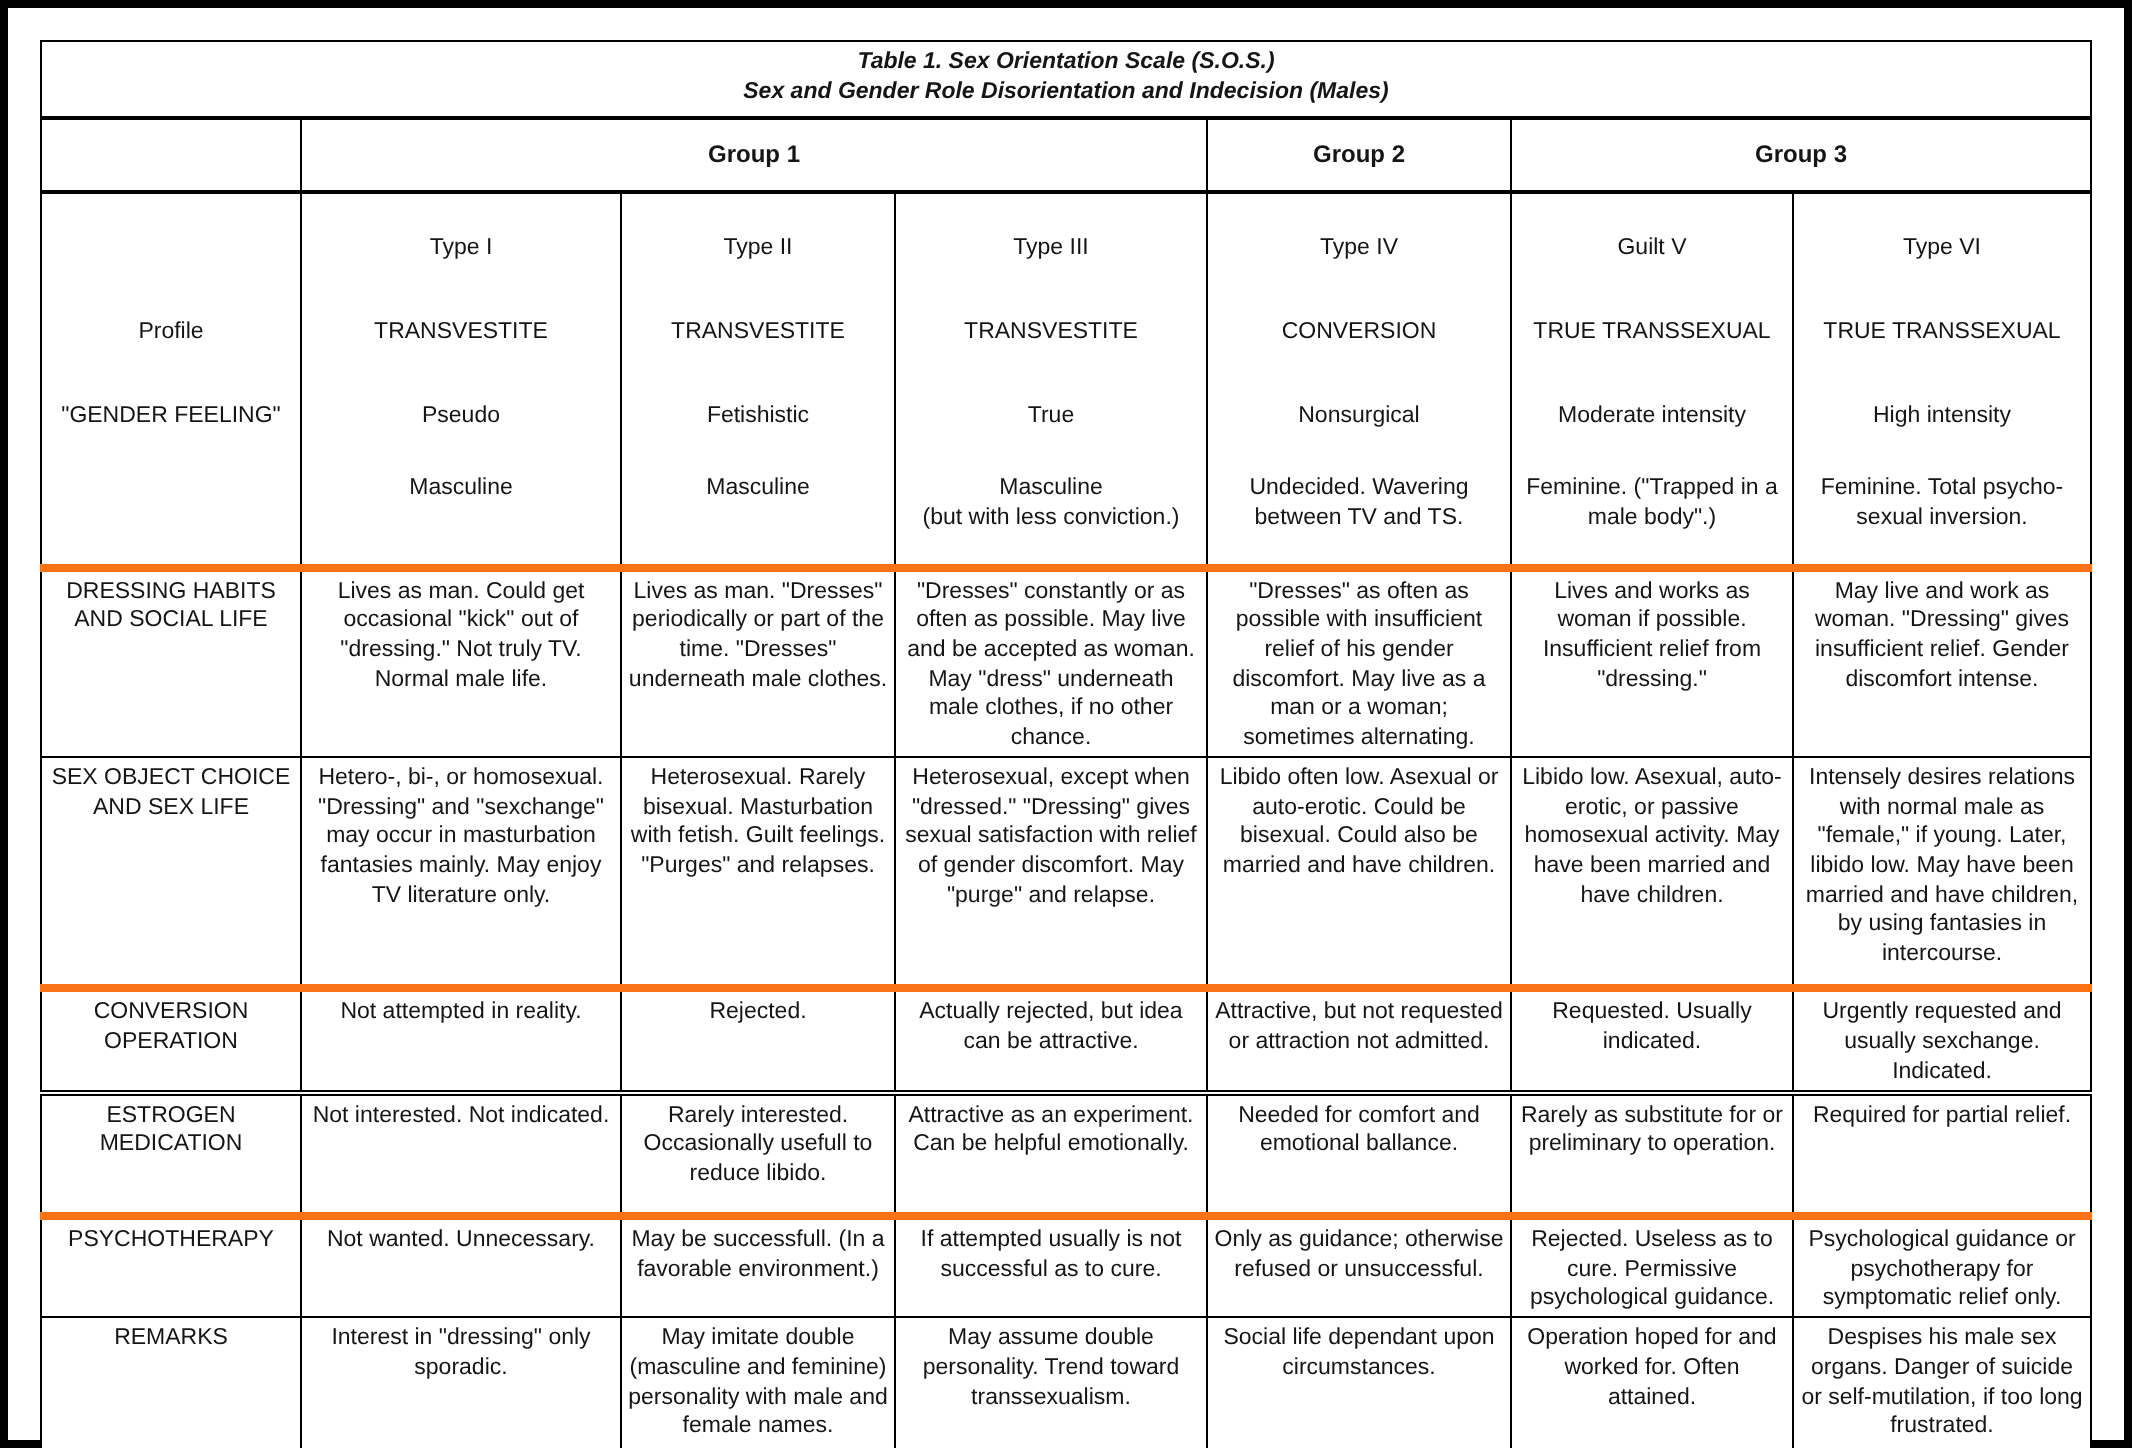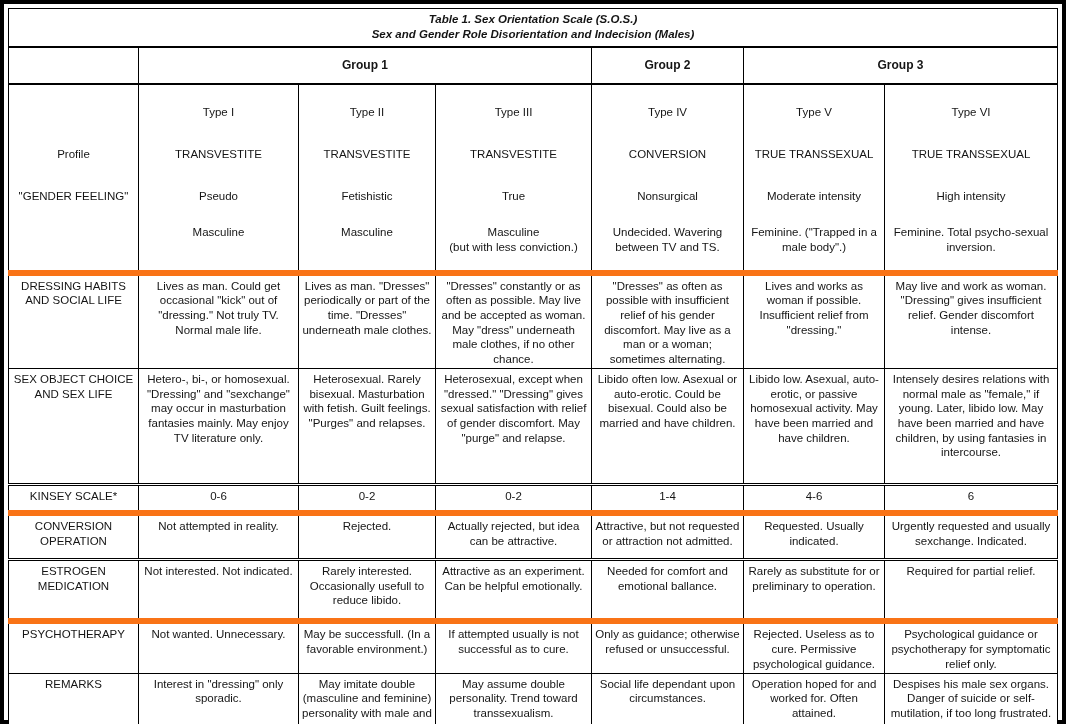--- a/index.html
+++ b/index.html
@@ -12,21 +12,21 @@
     height: 724px;
     overflow: hidden;
     font-family: "Liberation Sans", sans-serif;
     color: #151515;
   }
   .frame {
     box-sizing: border-box;
     width: 1066px;
     height: 724px;
     border: 4px solid #000;
-    padding: 4px;
+    padding: 16px;
     background: #fff;
   }
   table.sos {
     border-collapse: collapse;
     table-layout: fixed;
     width: 100%;
     height: 100%;
     background: #fff;
   }
   table.sos td {
@@ -68,21 +68,21 @@
     justify-content: center;
     padding: 0 3px;
   }
   .hslot.hslot-last {
     height: auto;
     align-items: flex-start;
     padding-top: 1px;
     white-space: pre-line;
   }
   
-  tr.rt2 td       { border-top: 6px solid #f97316; }
+  tr.rt2 td       { border-top: 4px solid #f97316; }
   tr.rt3d td      { border-top: 3px double #000; }
   td.dl           { border-left: 3px double #000; }
 </style>
 </head>
 <body>
 
 <div class="frame">
   <table class="sos">
     <colgroup>
       <col style="width:130px">
@@ -131,21 +131,21 @@
         <div class="hslot hslot-last">Masculine
 (but with less conviction.)</div>
       </td>
       <td class="dl">
         <div class="hslot">Type IV</div>
         <div class="hslot">CONVERSION</div>
         <div class="hslot">Nonsurgical</div>
         <div class="hslot hslot-last">Undecided. Wavering between TV and TS.</div>
       </td>
       <td>
-        <div class="hslot">Type V</div>
+        <div class="hslot">Guilt V</div>
         <div class="hslot">TRUE TRANSSEXUAL</div>
         <div class="hslot">Moderate intensity</div>
         <div class="hslot hslot-last">Feminine. ("Trapped in a male body".)</div>
       </td>
       <td>
         <div class="hslot">Type VI</div>
         <div class="hslot">TRUE TRANSSEXUAL</div>
         <div class="hslot">High intensity</div>
         <div class="hslot hslot-last">Feminine. Total psycho-sexual inversion.</div>
       </td>
@@ -164,29 +164,20 @@
     <tr style="height:116px">
       <td>SEX OBJECT CHOICE AND SEX LIFE</td>
       <td>Hetero-, bi-, or homosexual. "Dressing" and "sexchange" may occur in masturbation fantasies mainly. May enjoy TV literature only.</td>
       <td>Heterosexual. Rarely bisexual. Masturbation with fetish. Guilt feelings. "Purges" and relapses.</td>
       <td class="dl">Heterosexual, except when "dressed." "Dressing" gives sexual satisfaction with relief of gender discomfort. May "purge" and relapse.</td>
       <td class="dl">Libido often low. Asexual or auto-erotic. Could be bisexual. Could also be married and have children.</td>
       <td>Libido low. Asexual, auto-erotic, or passive homosexual activity. May have been married and have children.</td>
       <td>Intensely desires relations with normal male as "female," if young. Later, libido low. May have been married and have children, by using fantasies in intercourse.</td>
     </tr>
 
-    <tr class="rt3d" style="height:29px">
-      <td>KINSEY SCALE*</td>
-      <td>0-6</td>
-      <td>0-2</td>
-      <td class="dl">0-2</td>
-      <td class="dl">1-4</td>
-      <td>4-6</td>
-      <td>6</td>
-    </tr>
 
     <tr class="rt2" style="height:46px">
       <td>CONVERSION OPERATION</td>
       <td>Not attempted in reality.</td>
       <td>Rejected.</td>
       <td class="dl">Actually rejected, but idea can be attractive.</td>
       <td class="dl">Attractive, but not requested or attraction not admitted.</td>
       <td>Requested. Usually indicated.</td>
       <td>Urgently requested and usually sexchange. Indicated.</td>
     </tr>

